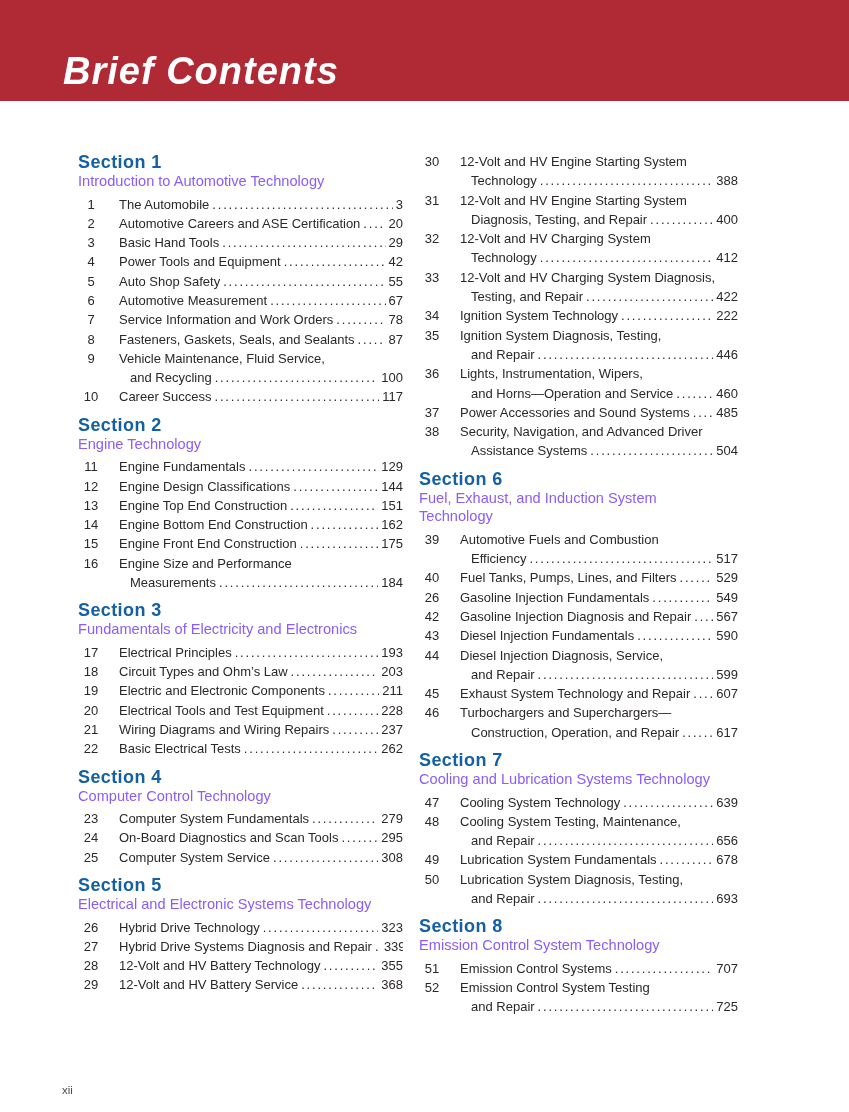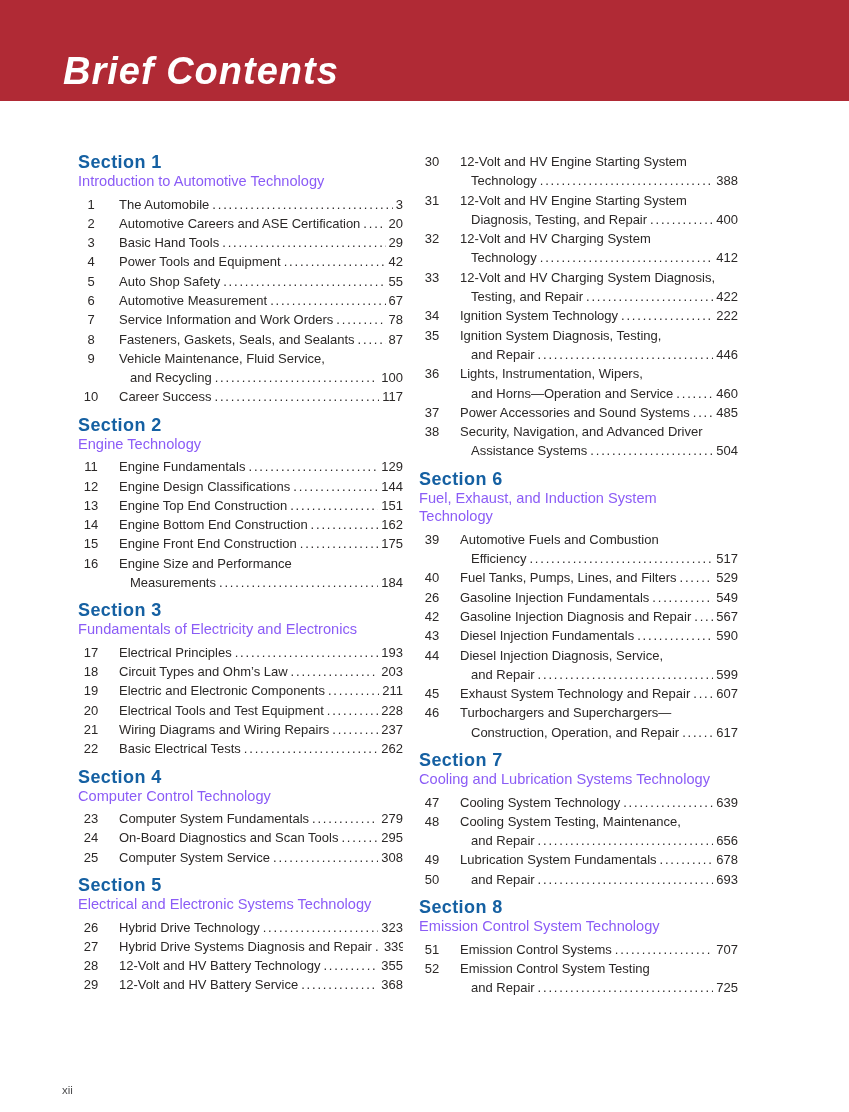--- a/index.html
+++ b/index.html
@@ -622,20 +622,23 @@
             <div class="ch-line">
               <span class="ch-text">Lubrication System Fundamentals</span>
               <span class="leader"></span>
               <span class="ch-page">678</span>
             </div>
           </div>
         </div>
         <div class="chapter">
           <div class="ch-num">50</div>
           <div class="ch-body">
+            <div class="ch-line">
+              <span class="ch-text">Lubrication System Diagnosis, Testing,</span>
+            </div>
             <div class="ch-line cont">
               <span class="ch-text">and Repair</span>
               <span class="leader"></span>
               <span class="ch-page">693</span>
             </div>
           </div>
         </div>
         <div class="section-head">
           <div class="section-label">Section 8</div>
           <div class="section-title-line">Emission Control System Technology</div>

